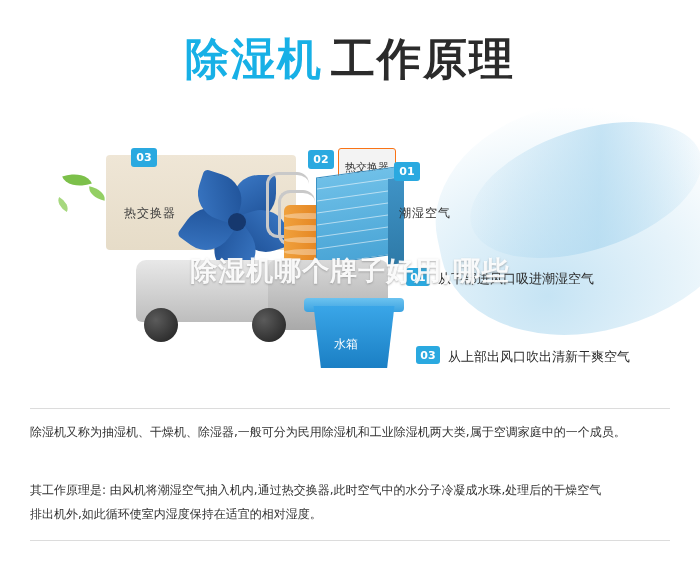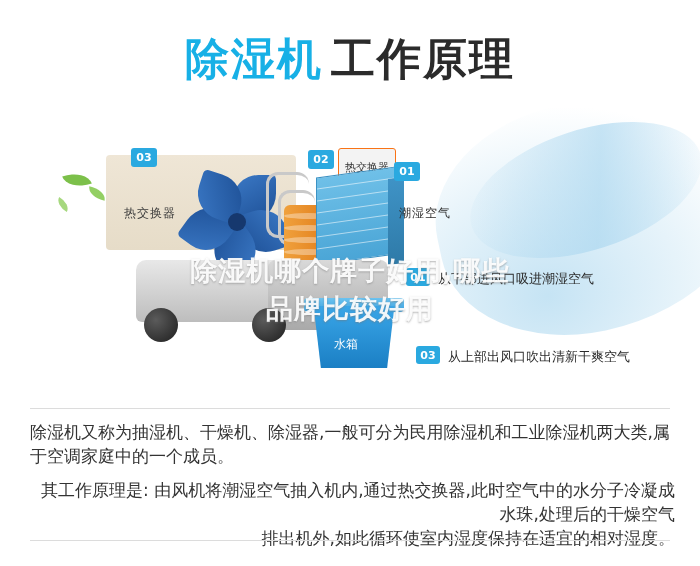--- a/index.html
+++ b/index.html
@@ -196,25 +196,25 @@
 
   
   .divider{
     position:absolute;left:30px;top:408px;width:640px;height:1px;background:#dcdcdc;
   }
   .divider2{
     position:absolute;left:30px;top:540px;width:640px;height:1px;background:#dcdcdc;
   }
   .para{
     position:absolute;left:30px;width:645px;
-    font-size:17px;line-height:24px;color:#333;
+    font-size:12px;line-height:24px;color:#333;
     font-family:"DejaVu Sans",sans-serif;
   }
   .para.p1{top:420px;}
-  .para.p2{top:478px;text-align:right;}
+  .para.p2{top:478px;}
 </style>
 </head>
 <body>
 
 <div class="page">
 
   <div class="title">
     <span class="t1">除湿机</span><span class="t2">工作原理</span>
   </div>
 
@@ -275,21 +275,20 @@
     <div class="bullet b-l1">
       <span class="bnum">01</span><span>从下部进风口吸进潮湿空气</span>
     </div>
     <div class="bullet b-l3">
       <span class="bnum">03</span><span>从上部出风口吹出清新干爽空气</span>
     </div>
   </div>
 
   <div class="watermark">
     <div>除湿机哪个牌子好用,哪些</div>
-    <div>品牌比较好用</div>
   </div>
 
   <div class="divider"></div>
 
   <div class="para p1">
     <div>除湿机又称为抽湿机、干燥机、除湿器,一般可分为民用除湿机和工业除湿机两大类,属于空调家庭中的一个成员。</div>
   </div>
 
   <div class="para p2">
     <div>其工作原理是: 由风机将潮湿空气抽入机内,通过热交换器,此时空气中的水分子冷凝成水珠,处理后的干燥空气</div>

